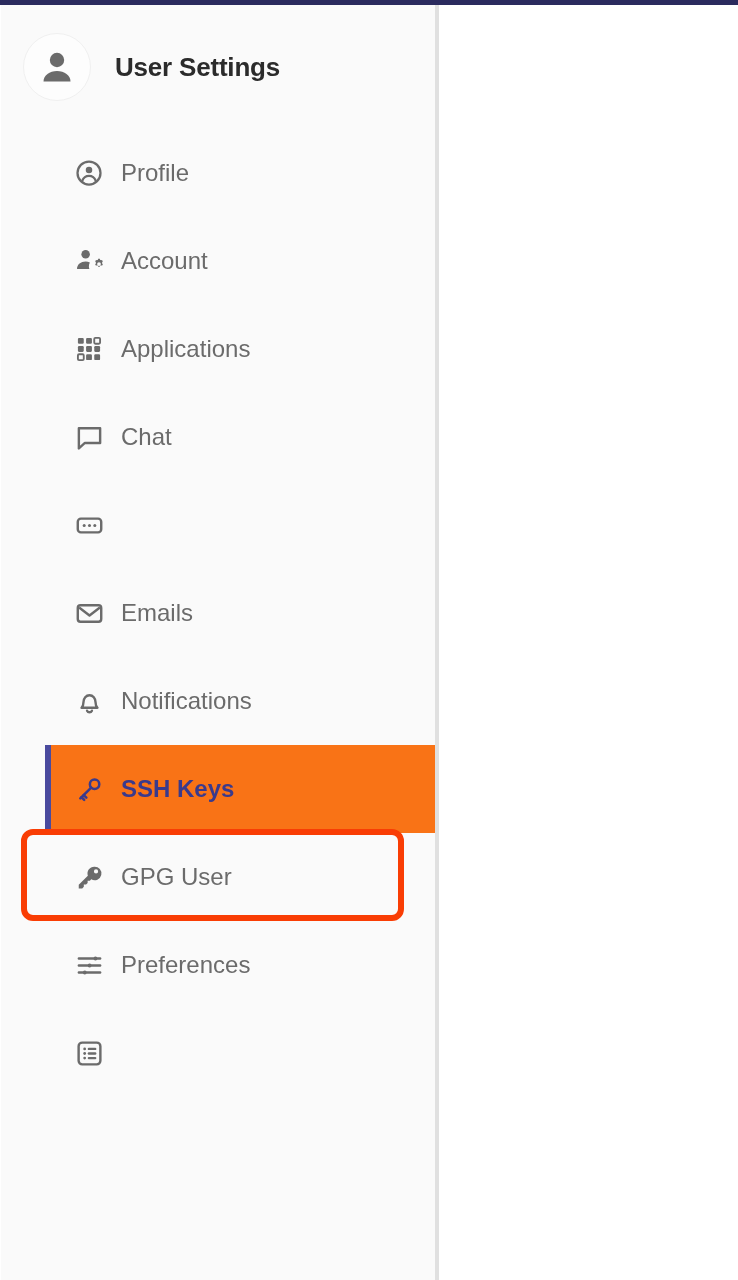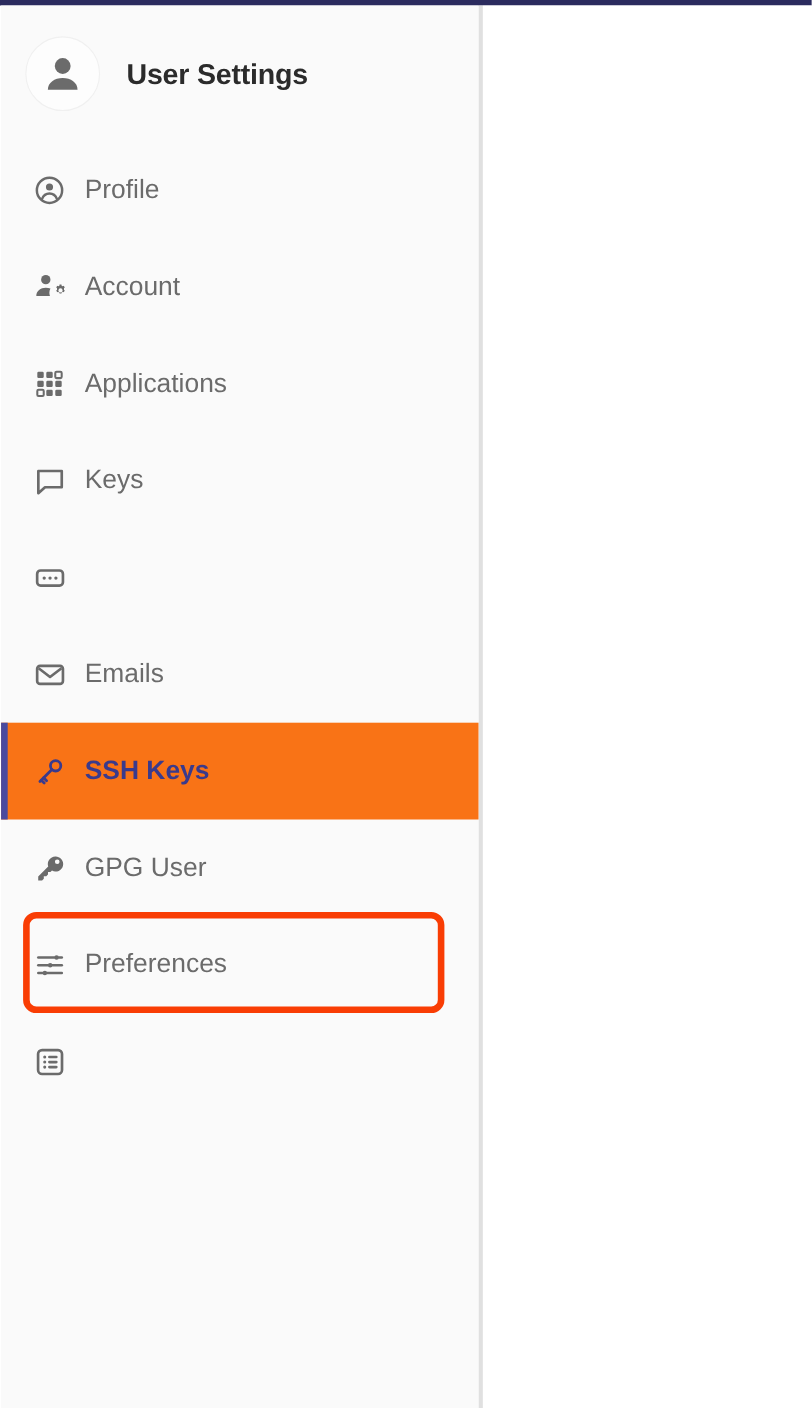--- a/index.html
+++ b/index.html
@@ -83,20 +83,21 @@
     font-weight: bold;
     color: #2b2b2b;
     letter-spacing: -0.2px;
     white-space: nowrap;
   }
 
   
   #sidebar-nav {
     position: relative;
     margin-top: 0px;
+    padding-left: 44px;
   }
   .nav-item {
     position: relative;
     height: 88px;
     display: flex;
     align-items: center;
     box-sizing: border-box;
     padding-left: 28px;
   }
   .nav-icon {
@@ -211,21 +212,21 @@
         </span>
         <span class="nav-label">Applications</span>
       </div>
 
       <div class="nav-item">
         <span class="nav-icon">
           <svg width="29" height="29" viewBox="0 0 24 24" fill="none" stroke="currentColor" stroke-width="2" stroke-linejoin="round">
             <path d="M3.2 4.3h17.6v12.2H8.2L3.2 21z"></path>
           </svg>
         </span>
-        <span class="nav-label">Keys</span>
+        <span class="nav-label">Chat</span>
       </div>
 
       <div class="nav-item">
         <span class="nav-icon">
           <svg width="29" height="29" viewBox="0 0 24 24" fill="none" stroke="currentColor" stroke-width="2">
             <rect x="2.3" y="6.3" width="19.4" height="11.4" rx="2.6"></rect>
             <circle cx="7.6" cy="12" r="1.25" fill="currentColor" stroke="none"></circle>
             <circle cx="12" cy="12" r="1.25" fill="currentColor" stroke="none"></circle>
             <circle cx="16.4" cy="12" r="1.25" fill="currentColor" stroke="none"></circle>
           </svg>
@@ -236,20 +237,29 @@
         <span class="nav-icon">
           <svg width="29" height="29" viewBox="0 0 24 24" fill="none" stroke="currentColor" stroke-width="2" stroke-linejoin="round">
             <rect x="2.3" y="5.2" width="19.4" height="13.6" rx="2.2"></rect>
             <path d="M3.4 7l8.6 6.6L20.6 7"></path>
           </svg>
         </span>
         <span class="nav-label">Emails</span>
       </div>
 
 
+      <div class="nav-item">
+        <span class="nav-icon">
+          <svg width="29" height="29" viewBox="0 0 24 24" fill="none" stroke="currentColor" stroke-width="2" stroke-linejoin="round">
+            <path d="M5.4 17.2c1.3-1.2 1.6-2.6 1.6-4.6 0-3.3 2.2-5.8 5-5.8s5 2.5 5 5.8c0 2 .3 3.4 1.6 4.6z"></path>
+            <path d="M10 19.6a2.2 2.2 0 0 0 4 0" stroke-linecap="round"></path>
+          </svg>
+        </span>
+        <span class="nav-label">Notifications</span>
+      </div>
 
       <div class="nav-item active">
         <span class="nav-icon">
           <svg width="29" height="29" viewBox="0 0 24 24" fill="none" stroke="currentColor" stroke-width="2.1" stroke-linecap="round" stroke-linejoin="round">
             <circle cx="16.2" cy="7.6" r="3.9"></circle>
             <path d="M13.4 10.4L4.4 19.4"></path>
             <path d="M7.2 16.6l2.2 2.2"></path>
             <path d="M5.4 18.4l2.2 2.2"></path>
           </svg>
         </span>

